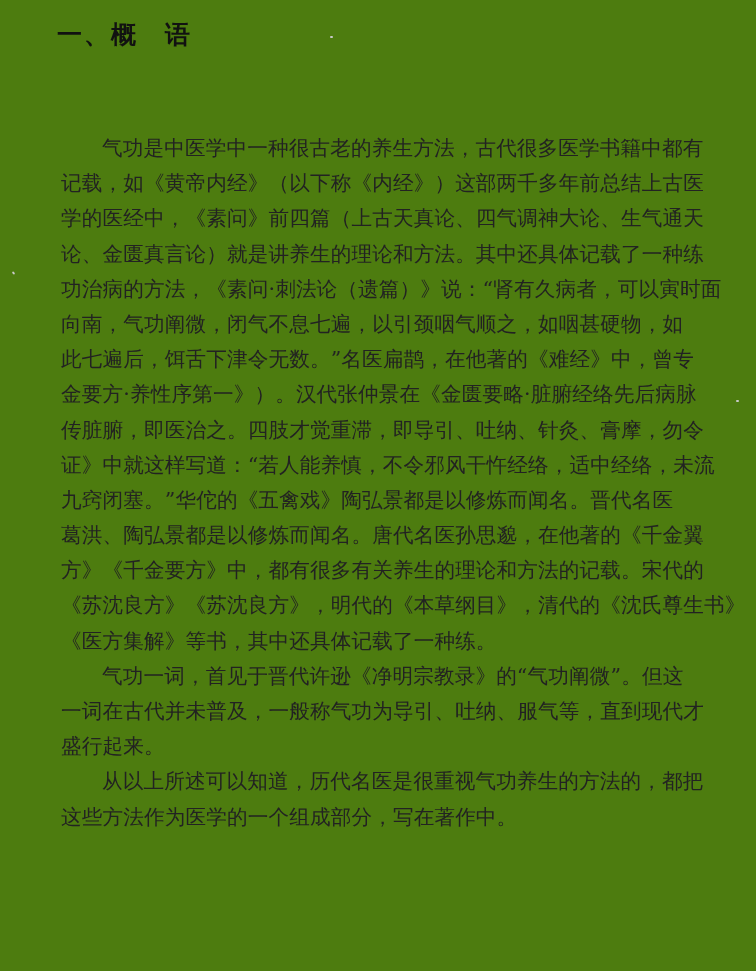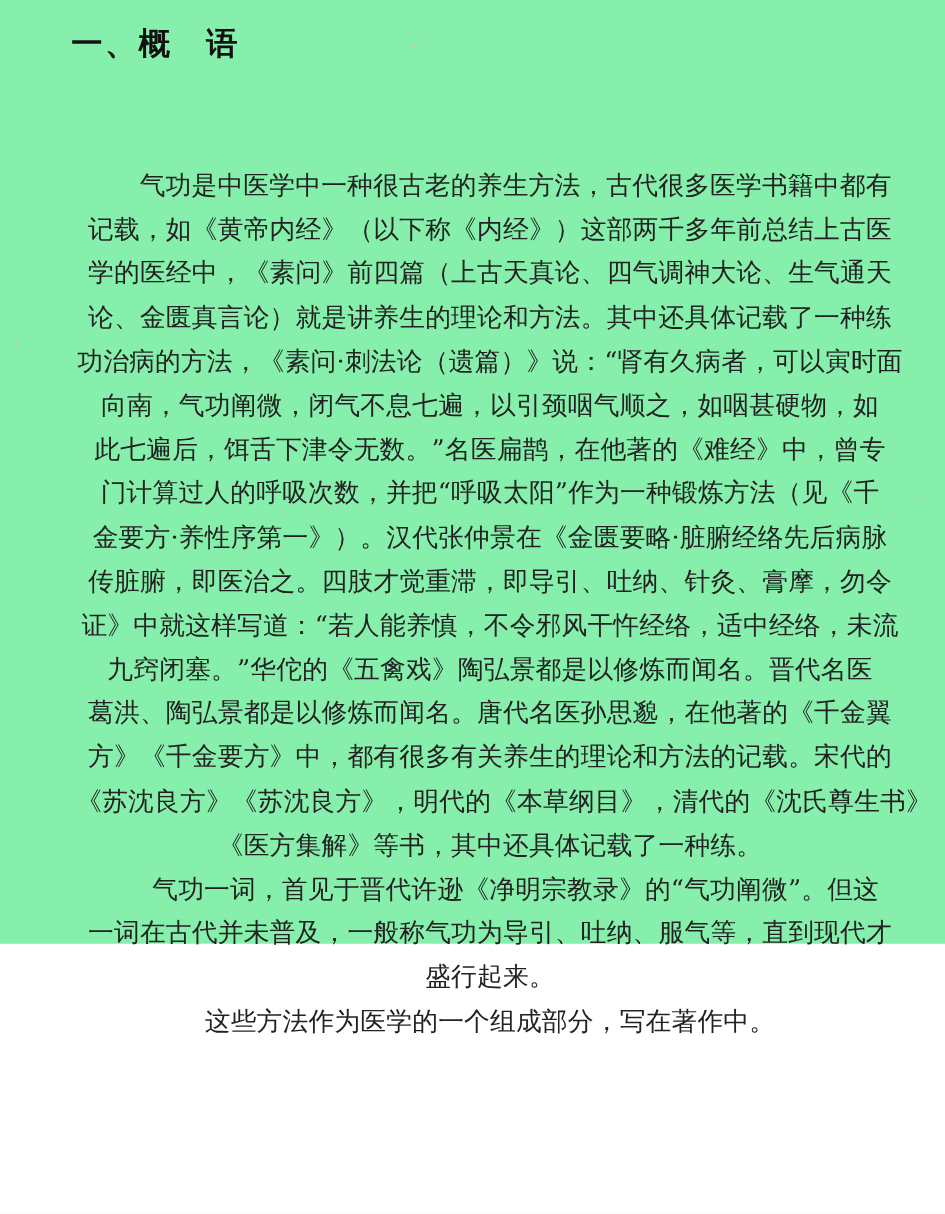--- a/index.html
+++ b/index.html
@@ -13,40 +13,39 @@
       position: relative;
       overflow: hidden;
       font-family: "DejaVu Serif", "Liberation Serif", serif;
       color: #1a1a1a;
     }
     .page {
       position: absolute;
       left: 0;
       top: 0;
       width: 756px;
-      height: 755px;
-      background: #86efac;
+      height: 971px;
+      background: #4d7c0f;
     }
     .heading {
       position: absolute;
       left: 57px;
       top: 18px;
       font-family: "DejaVu Sans", "Liberation Sans", sans-serif;
       font-weight: bold;
       font-size: 25px;
       letter-spacing: 2px;
       color: #111;
       white-space: pre;
     }
     .body-text {
       position: absolute;
       left: 61px;
       top: 131px;
       width: 662px;
-      text-align: center;
     }
     .line {
       height: 35.2px;
       line-height: 35.2px;
       font-size: 20.6px;
       white-space: nowrap;
       color: #222;
       letter-spacing: 0.15px;
     }
     .line.indent {
@@ -70,38 +69,38 @@
   <div class="body-text">
 
     <div>
       <div class="line indent">气功是中医学中一种很古老的养生方法，古代很多医学书籍中都有</div>
       <div class="line">记载，如《黄帝内经》（以下称《内经》）这部两千多年前总结上古医</div>
       <div class="line">学的医经中，《素问》前四篇（上古天真论、四气调神大论、生气通天</div>
       <div class="line">论、金匮真言论）就是讲养生的理论和方法。其中还具体记载了一种练</div>
       <div class="line">功治病的方法，《素问·刺法论（遗篇）》说：“肾有久病者，可以寅时面</div>
       <div class="line">向南，气功阐微，闭气不息七遍，以引颈咽气顺之，如咽甚硬物，如</div>
       <div class="line">此七遍后，饵舌下津令无数。”名医扁鹊，在他著的《难经》中，曾专</div>
-      <div class="line">门计算过人的呼吸次数，并把“呼吸太阳”作为一种锻炼方法（见《千</div>
       <div class="line">金要方·养性序第一》）。汉代张仲景在《金匮要略·脏腑经络先后病脉</div>
       <div class="line">传脏腑，即医治之。四肢才觉重滞，即导引、吐纳、针灸、膏摩，勿令</div>
       <div class="line">证》中就这样写道：“若人能养慎，不令邪风干忤经络，适中经络，未流</div>
       <div class="line">九窍闭塞。”华佗的《五禽戏》陶弘景都是以修炼而闻名。晋代名医</div>
       <div class="line">葛洪、陶弘景都是以修炼而闻名。唐代名医孙思邈，在他著的《千金翼</div>
       <div class="line">方》《千金要方》中，都有很多有关养生的理论和方法的记载。宋代的</div>
       <div class="line">《苏沈良方》《苏沈良方》，明代的《本草纲目》，清代的《沈氏尊生书》</div>
       <div class="line">《医方集解》等书，其中还具体记载了一种练。</div>
     </div>
 
     <div>
       <div class="line indent">气功一词，首见于晋代许逊《净明宗教录》的“气功阐微”。但这</div>
       <div class="line">一词在古代并未普及，一般称气功为导引、吐纳、服气等，直到现代才</div>
       <div class="line">盛行起来。</div>
     </div>
 
     <div>
+      <div class="line indent">从以上所述可以知道，历代名医是很重视气功养生的方法的，都把</div>
       <div class="line">这些方法作为医学的一个组成部分，写在著作中。</div>
     </div>
 
   </div>
 
   <div class="speck" style="left:12px; top:272px; transform:rotate(50deg);"></div>
   <div class="speck" style="left:330px; top:36px;"></div>
   <div class="speck" style="left:736px; top:400px;"></div>
 </div>
 

